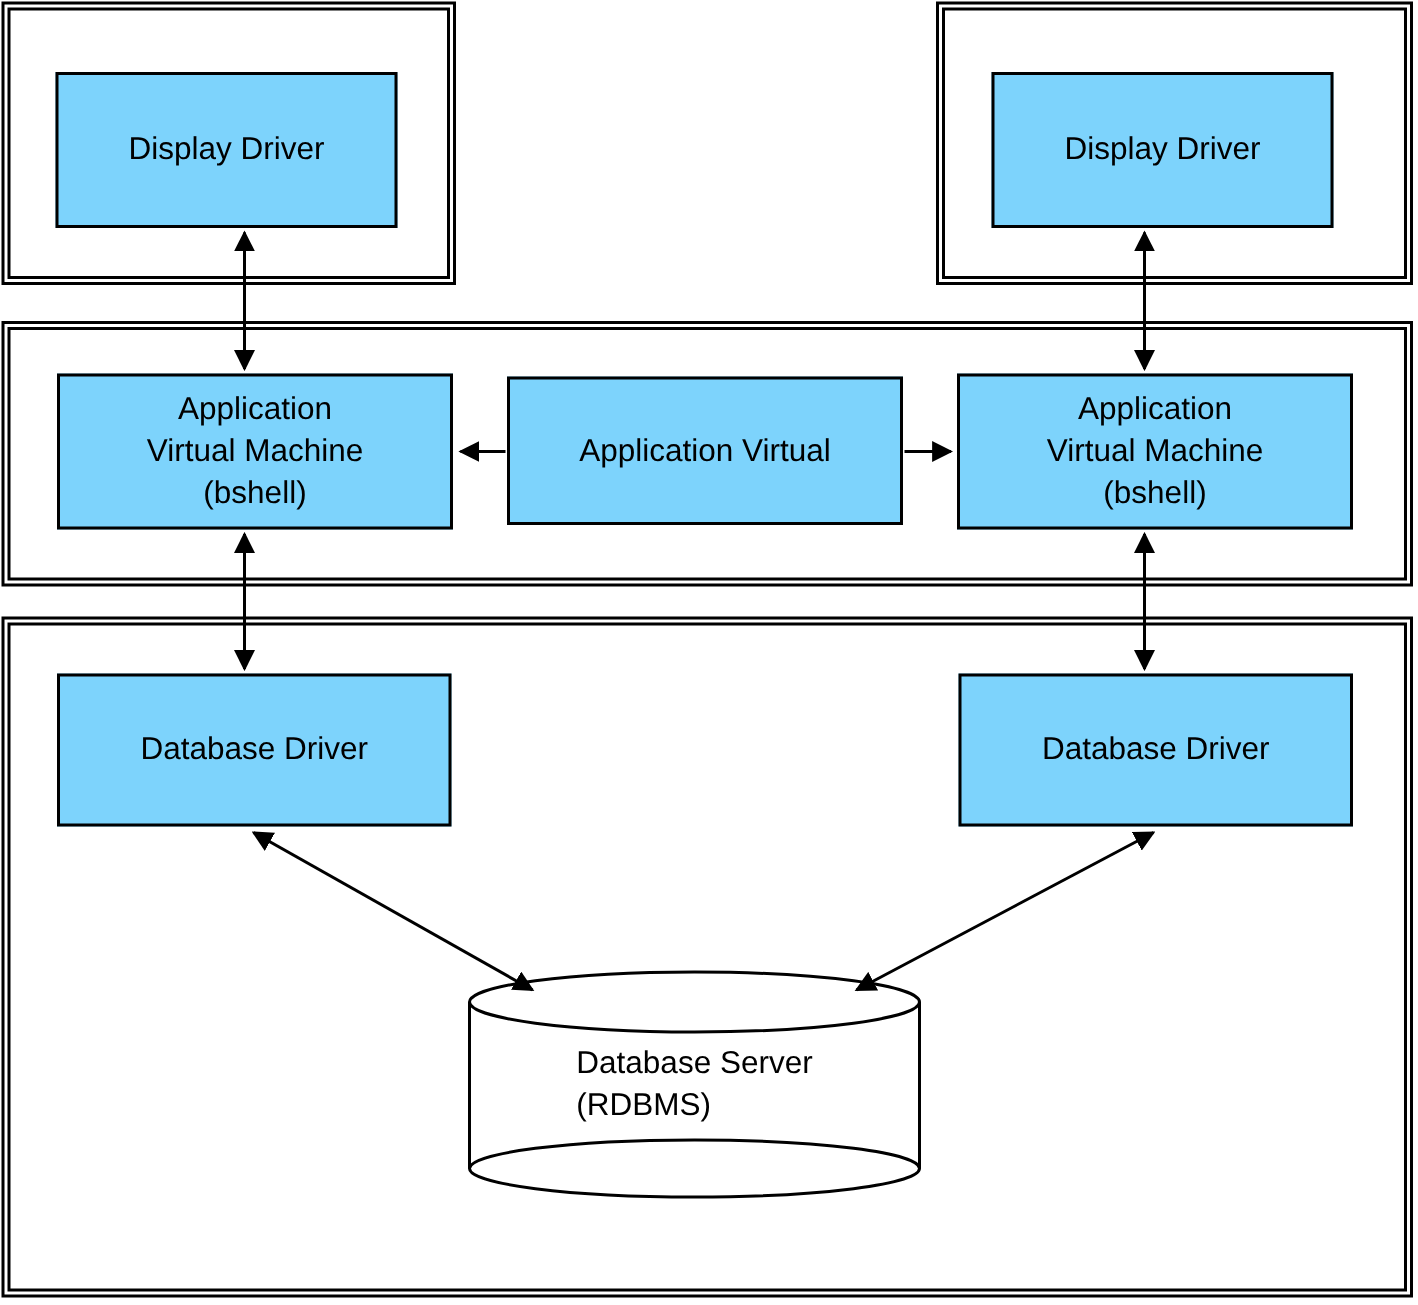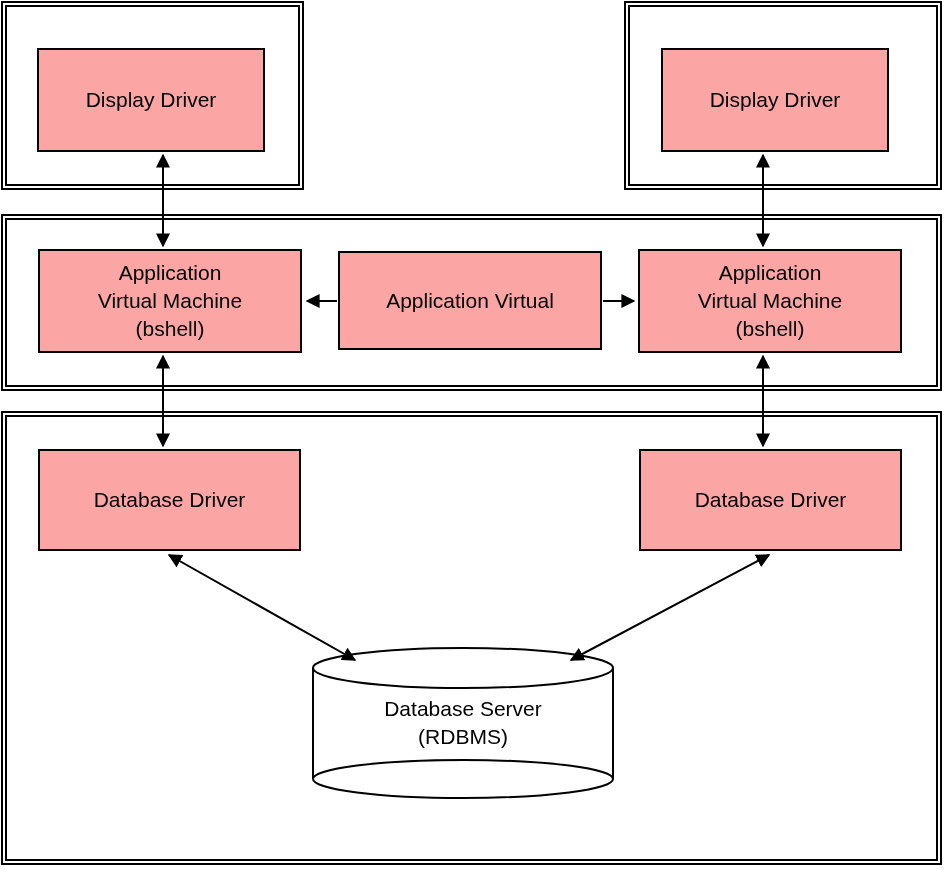--- a/index.html
+++ b/index.html
@@ -10,32 +10,32 @@
   }
   
   .dblbox {
     position:absolute; border:2px solid #000; background:#fff; box-sizing:border-box;
   }
   .dblbox::after {
     content:""; position:absolute; inset:2px; border:2px solid #000;
   }
   
   .node {
-    position:absolute; border:2px solid #000; background:#fca5a5; box-sizing:border-box;
+    position:absolute; border:2px solid #000; background:#7dd3fc; box-sizing:border-box;
     display:flex; align-items:center; justify-content:center;
     text-align:center; font-size:21px; line-height:1.32; white-space:pre-line;
     z-index:2;
   }
   #connector-layer {
     position:absolute; left:0; top:0; width:945px; height:870px;
     z-index:3; pointer-events:none;
   }
   .cyl-label {
     position:absolute; display:flex; align-items:center; justify-content:center;
-    text-align:center; font-size:21px; line-height:1.35; white-space:pre-line;
+    font-size:21px; line-height:1.35; white-space:pre-line;
     z-index:4;
   }
 </style>
 </head>
 <body>
 
 <div id="canvas">
 
   <div class="dblbox" style="left:1px; top:1px; width:303px; height:189px;"></div>
   <div class="dblbox" style="left:624px; top:1px; width:318px; height:189px;"></div>

